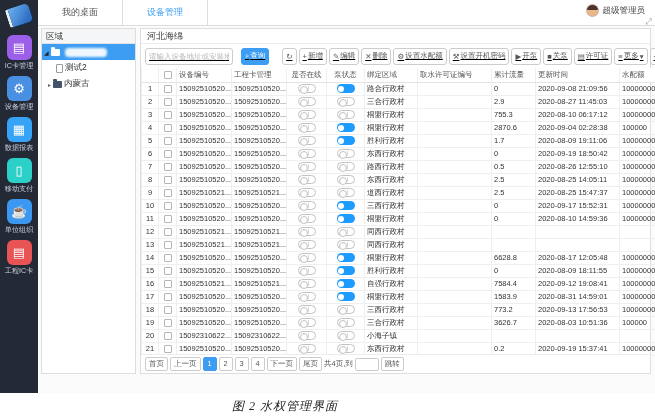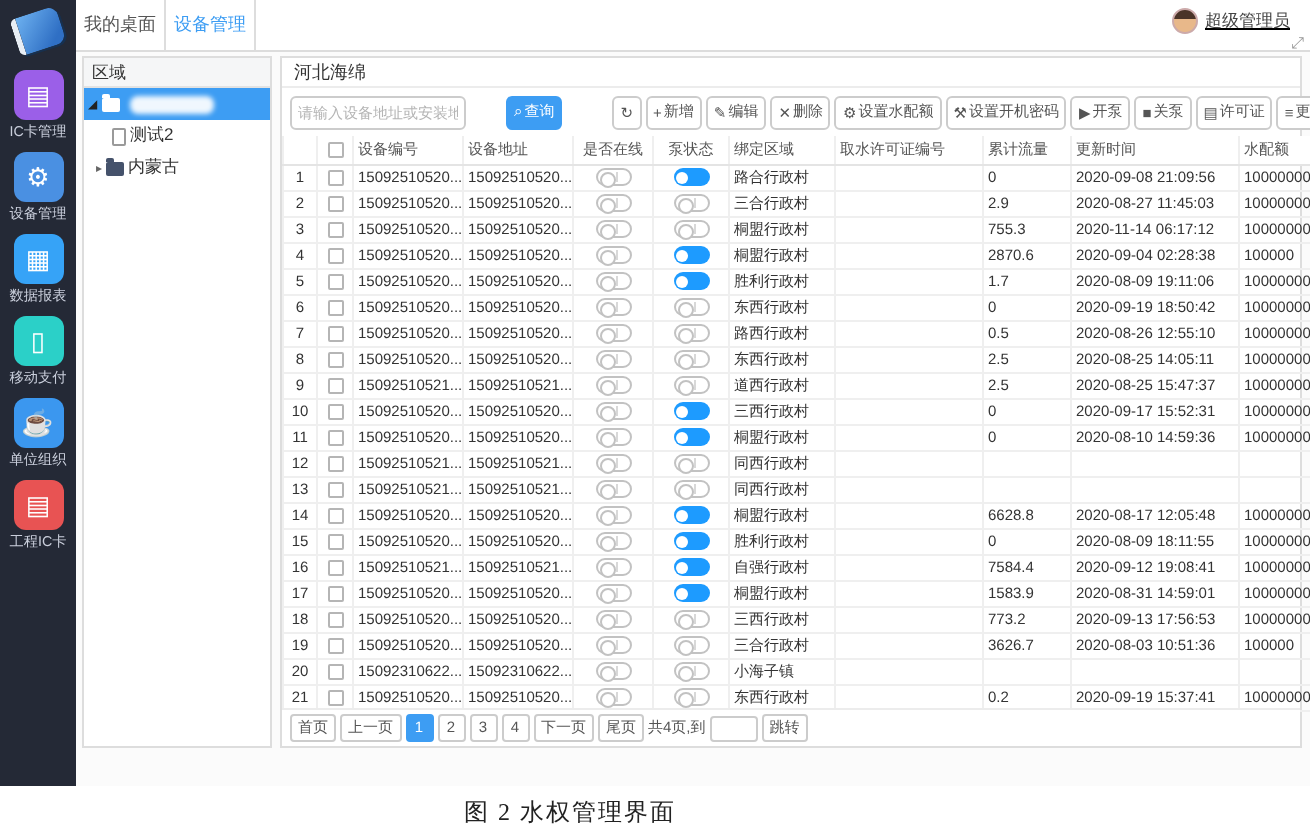--- a/index.html
+++ b/index.html
@@ -8,44 +8,44 @@
 
   
   .sidebar { position: absolute; left: 0; top: 0; width: 38px; height: 393px; background: #242936; }
   .logo { width: 24px; height: 19px; margin: 6px auto 10px auto; background: linear-gradient(135deg,#6db1f0 0%,#2f6fc4 80%); border-radius: 3px 5px 5px 3px; transform: rotate(-18deg); border-left: 3px solid #e8eef5; box-shadow: 1px 1px 0 #17304f; }
   .side-item { width: 38px; text-align: center; margin-bottom: 5px; cursor: pointer; }
   .side-icon { width: 25px; height: 25px; border-radius: 6px; margin: 0 auto; color: #fff; font-size: 13px; line-height: 25px; text-align: center; }
   .side-label { font-size: 7.5px; color: #c9cedb; margin-top: 1px; transform: scale(0.95); white-space: nowrap; }
 
   
   .topbar { position: absolute; left: 38px; top: 0; width: 617px; height: 26px; background: #fff; border-bottom: 1px solid #dcdcdc; display: flex; align-items: stretch; }
-  .tab { font-size: 9px; color: #555; padding: 0 4px; line-height: 25px; cursor: pointer; }
+  .tab { font-size: 9px; color: #555; padding: 0 24px; line-height: 25px; cursor: pointer; }
   .tab.active { color: #3d9df3; background: #fff; border-left: 1px solid #ddd; border-right: 1px solid #ddd; }
-  .user-chip { position: absolute; right: 10px; top: 4px; display: flex; align-items: center; gap: 4px; cursor: pointer; text-decoration: underline; }
+  .user-chip { position: absolute; right: 10px; top: 4px; display: flex; align-items: center; gap: 4px; cursor: pointer; }
   .avatar { width: 13px; height: 13px; border-radius: 50%; background: linear-gradient(180deg,#4a3428 42%, #e8b88a 42%); border: 1px solid #caa; }
   .user-name { font-size: 8.5px; color: #444; }
   .expand-icon { position: absolute; right: 3px; top: 17px; font-size: 8px; color: #999; cursor: pointer; }
 
   
   .region-panel { position: absolute; left: 41px; top: 28px; width: 95px; height: 346px; background: #fff; border: 1px solid #ddd; }
   .region-header { height: 15px; background: #f5f6f7; border-bottom: 1px solid #e2e2e2; font-size: 8.5px; color: #333; line-height: 15px; padding-left: 4px; }
   .tree-row { height: 16px; display: flex; align-items: center; font-size: 8.5px; color: #333; cursor: pointer; white-space: nowrap; }
   .tree-row.selected { background: #3d9df3; color: #fff; }
   .caret { font-size: 6px; color: #222; margin: 0 2px 0 2px; }
   .caret.closed { color: #666; }
   .redacted-blob { width: 42px; height: 9px; background: rgba(255,255,255,0.92); border-radius: 4px; filter: blur(1.2px); margin-left: 3px; }
   .folder-ico { width: 9px; height: 7px; background: #fff; border-radius: 1px; position: relative; margin-right: 2px; }
   .folder-ico::before { content:''; position: absolute; top: -2px; left: 0; width: 4px; height: 2px; background: inherit; border-radius: 1px 1px 0 0; }
   .folder-dark { background: #45526b; }
   .doc-ico { width: 7px; height: 9px; background: #fff; border: 1px solid #9a9a9a; border-radius: 1px; margin: 0 2px 0 14px; }
 
   
   .main-panel { position: absolute; left: 140px; top: 28px; width: 511px; height: 346px; background: #fff; border: 1px solid #ddd; }
   .panel-title { height: 15px; line-height: 15px; font-size: 9px; color: #333; padding-left: 6px; border-bottom: 1px solid #ececec; }
-  .toolbar { height: 24px; display: flex; align-items: center; padding: 0 4px; gap: 20px; white-space: nowrap; }
+  .toolbar { height: 24px; display: flex; align-items: center; padding: 0 4px; gap: 8px; white-space: nowrap; text-decoration: underline; }
   .search-input { width: 88px; height: 17px; border: 1px solid #ccc; border-radius: 3px; font-size: 7.5px; padding: 0 3px; color: #333; }
   .search-input::placeholder { color: #b5b5b5; }
   .btn { height: 17px; border: 1px solid #ccc; background: #fff; border-radius: 3px; font-size: 7.5px; color: #555; padding: 0 3px; display: inline-flex; align-items: center; gap: 1px; cursor: pointer; }
   .btn .bicon { font-size: 7.5px; color: #555; }
   .btn-primary { background: #3d9df3; border-color: #3d9df3; color: #fff; margin-right: 5px; }
   .btn-primary .bicon { color: #fff; }
 
   
   table { border-collapse: collapse; table-layout: fixed; width: 100%; }
   th, td { border: 1px solid #efefef; border-top: none; font-size: 7.5px; color: #333; padding: 0 2px; white-space: nowrap; overflow: hidden; height: 13px; text-align: left; font-weight: normal; }
@@ -62,21 +62,21 @@
   
   .panel-footer { position: absolute; left: 0; bottom: 0; width: 100%; height: 19px; border-top: 1px solid #ececec; display: flex; align-items: center; justify-content: space-between; padding: 0 4px; background: #fff; }
   .summary { font-size: 7.5px; color: #777; }
   .pager { display: flex; align-items: center; gap: 2px; }
   .page-btn { min-width: 14px; height: 14px; border: 1px solid #ccc; background: #fff; color: #555; font-size: 7.5px; line-height: 12px; text-align: center; padding: 0 3px; border-radius: 2px; cursor: pointer; }
   .page-btn.active { background: #3d9df3; border-color: #3d9df3; color: #fff; }
   .pager-text { font-size: 7.5px; color: #555; }
   .jump-input { width: 24px; height: 13px; border: 1px solid #ccc; border-radius: 2px; }
 
   
-  .caption { position: absolute; left: 0; top: 398px; width: 570px; text-align: center; font-family: "Liberation Serif", serif; font-size: 12px; color: #222; letter-spacing: 1px; }
+  .caption { position: absolute; left: 0; top: 398px; width: 570px; text-align: center; font-family: "Liberation Serif", serif; font-size: 12px; color: #222; letter-spacing: 1px; font-style: italic; }
 </style>
 </head>
 <body>
 
 <div class="window">
 
   <div class="sidebar">
     <div class="logo"></div>
     <div id="sidebar-items">
         <div class="side-item">
@@ -203,21 +203,21 @@
           <col style="width:74px">
         <col style="width:44px">
           <col style="width:84px">
           <col style="width:42px">
       </colgroup>
       <thead>
           <tr id="table-head">
             <th class="center"></th>
             <th class="center"><span class="chk"></span></th>
             <th>设备编号</th>
-            <th>设备地址</th>
+            <th>工程卡管理</th>
             <th class="center">是否在线</th>
             <th class="center">泵状态</th>
             <th>绑定区域</th>
             <th>取水许可证编号</th>
             <th>累计流量</th>
             <th>更新时间</th>
             <th>水配额</th>
           </tr>
         </thead>
       <tbody id="table-body">
@@ -250,21 +250,21 @@
           <tr>
             <td class="center">3</td>
             <td class="center"><span class="chk"></span></td>
             <td>15092510520...</td>
             <td>15092510520...</td>
             <td class="center"><span class="toggle off"></span></td>
             <td class="center"><span class="toggle off"></span></td>
             <td>桐盟行政村</td>
             <td></td>
             <td>755.3</td>
-            <td>2020-11-14 06:17:12</td>
+            <td>2020-08-10 06:17:12</td>
             <td>10000000</td>
           </tr>
           <tr>
             <td class="center">4</td>
             <td class="center"><span class="chk"></span></td>
             <td>15092510520...</td>
             <td>15092510520...</td>
             <td class="center"><span class="toggle off"></span></td>
             <td class="center"><span class="toggle on"></span></td>
             <td>桐盟行政村</td>

